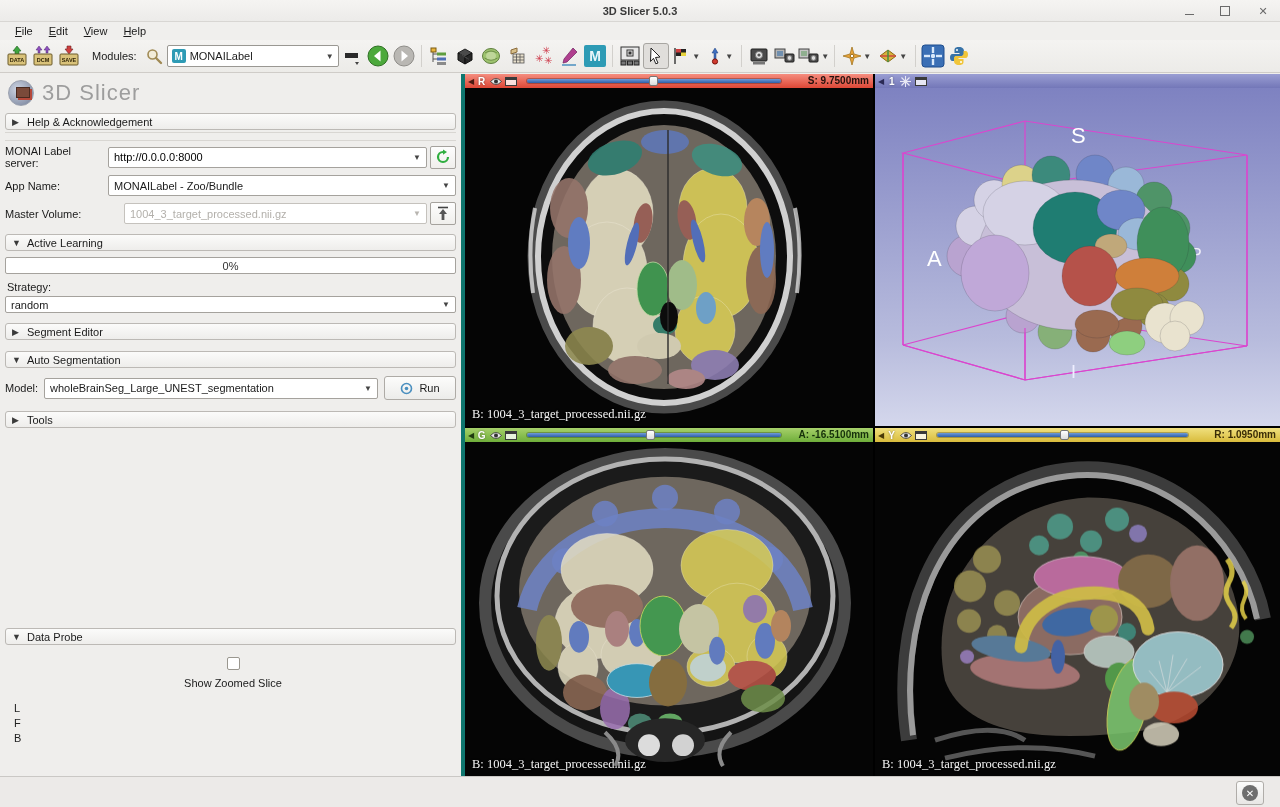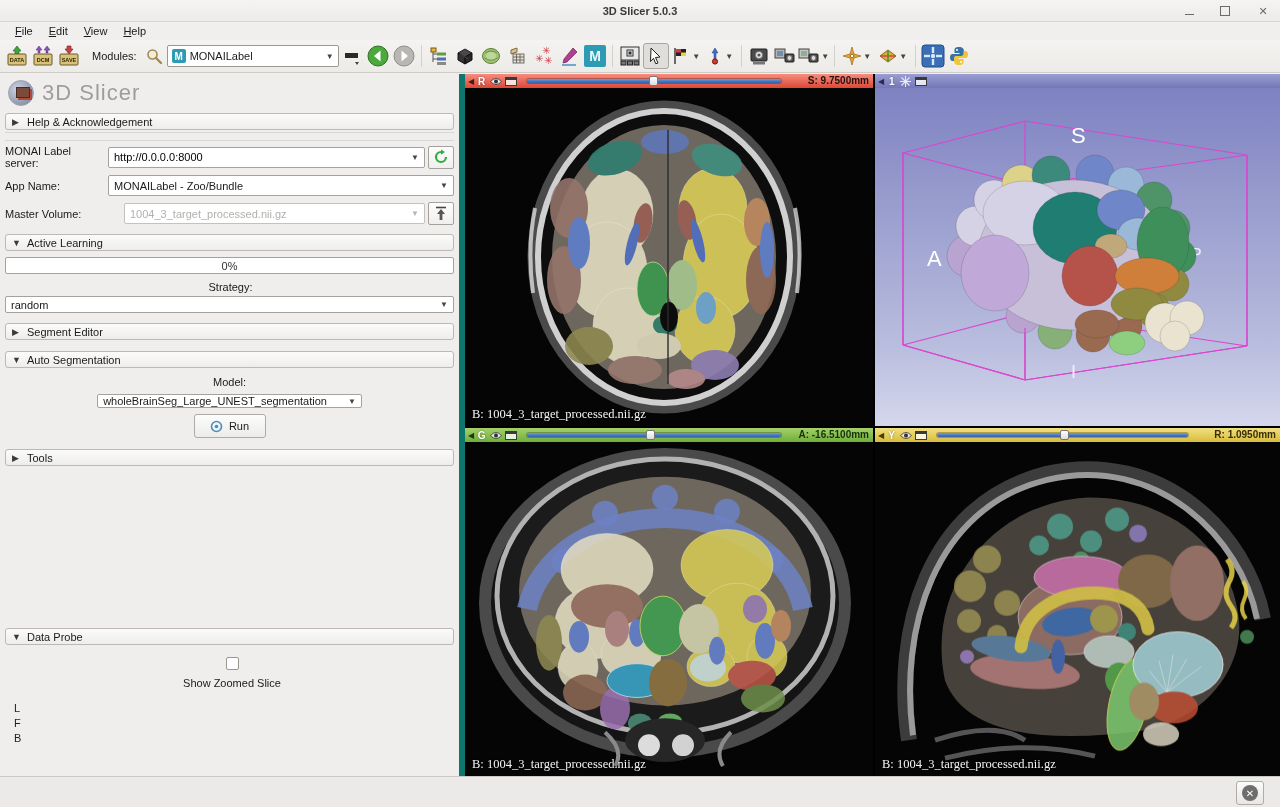--- a/index.html
+++ b/index.html
@@ -30,21 +30,21 @@
   .ddarrow { font-size:8px; color:#444; margin-left:1px; }
   .modules-label { margin:0 4px 0 10px; }
   .modules-combo { width:172px; height:22px; background:#fff; border:1px solid #9a9893; border-radius:2px;
     display:flex; align-items:center; padding:0 4px; gap:4px; }
   .modules-combo .grow { flex:1; }
   .mini-m { width:14px; height:14px; background:#2e9bb5; color:#fff; font-weight:bold; font-size:10px;
     display:flex; align-items:center; justify-content:center; border-radius:2px; }
 
   
   #main { position:absolute; left:0; top:74px; width:1280px; height:702px; display:flex; }
-  #panel { width:465px; height:702px; background:#efeeec; border-right:6px solid #0f766e;
+  #panel { width:465px; height:702px; background:#efeeec; border-right:4px solid #0f766e;
     position:relative; display:flex; flex-direction:column; }
 
   .logo-row { display:flex; align-items:center; gap:8px; padding:6px 8px 4px 8px; }
   .logo-badge { width:26px; height:26px; border-radius:50%;
     background:radial-gradient(circle at 35% 35%, #cdd4e2, #8d97ad 70%, #6e7891); position:relative; border:1px solid #9aa0ae; }
   .logo-badge::after { content:""; position:absolute; left:7px; top:6px; width:12px; height:9px;
     background:#7a4a3a; border:1px solid #4a2a20; box-shadow:2px 2px 0 #b5483a; }
   .logo-title { font-size:22px; color:#9d9d9d; letter-spacing:1px; }
 
   .sect { margin:3px 5px 0 5px; height:17px; border:1px solid #bcb9b5; border-radius:3px;
@@ -57,26 +57,26 @@
   .combo { flex:1; height:21px; background:#fff; border:1px solid #a5a29d; border-radius:2px;
     display:flex; align-items:center; padding:0 5px; gap:20px; }
   .combo .grow, .grow { flex:1; }
   .combo input { border:none; outline:none; flex:1; font:inherit; background:transparent; }
   .combo.disabled { border-color:#c5c2bd; color:#b3b0ab;margin-left:16px; }
   .sqbtn { width:26px; height:23px; flex:none; border:1px solid #a5a29d; border-radius:2px;
     background:linear-gradient(#fdfdfd,#f0efec); display:flex; align-items:center; justify-content:center; }
 
   .progress { margin:6px 5px 0 5px; height:17px; border:1px solid #a5a29d; border-radius:2px;
     background:#fff; display:flex; align-items:center; justify-content:center; color:#333; }
-  .plain-label { margin:7px 5px 0 7px;text-align:center; }
+  .plain-label { margin:7px 5px 0 7px; }
   .btnrow { display:flex; margin:6px 5px 0 5px; gap:5px; }
   .pushbtn { flex:1; height:22px; border:1px solid #aeaba6; border-radius:3px;
     background:linear-gradient(#fcfcfb,#ececea); display:flex; align-items:center; justify-content:center; gap:6px; }
 
-  .model-row { display:flex; align-items:center; margin:8px 5px 0 5px; gap:6px;flex-direction:column; }
+  .model-row { display:flex; align-items:center; margin:8px 5px 0 5px; gap:6px; }
   .model-row .lbl { flex:none; }
   .run-btn { width:72px; height:24px; flex:none; border:1px solid #aeaba6; border-radius:3px;
     background:linear-gradient(#fcfcfb,#ececea); display:flex; align-items:center; justify-content:center; gap:6px; }
 
   .spacer { flex:1; }
   .checkrow { display:flex; align-items:center; gap:7px; margin:12px 5px 0 10px;flex-direction:column; }
   .checkbox { width:13px; height:13px; border:1px solid #9a978f; background:#fff; border-radius:2px; }
   .probe-rows { margin:12px 0 0 14px; line-height:15px; color:#222; }
 
   

